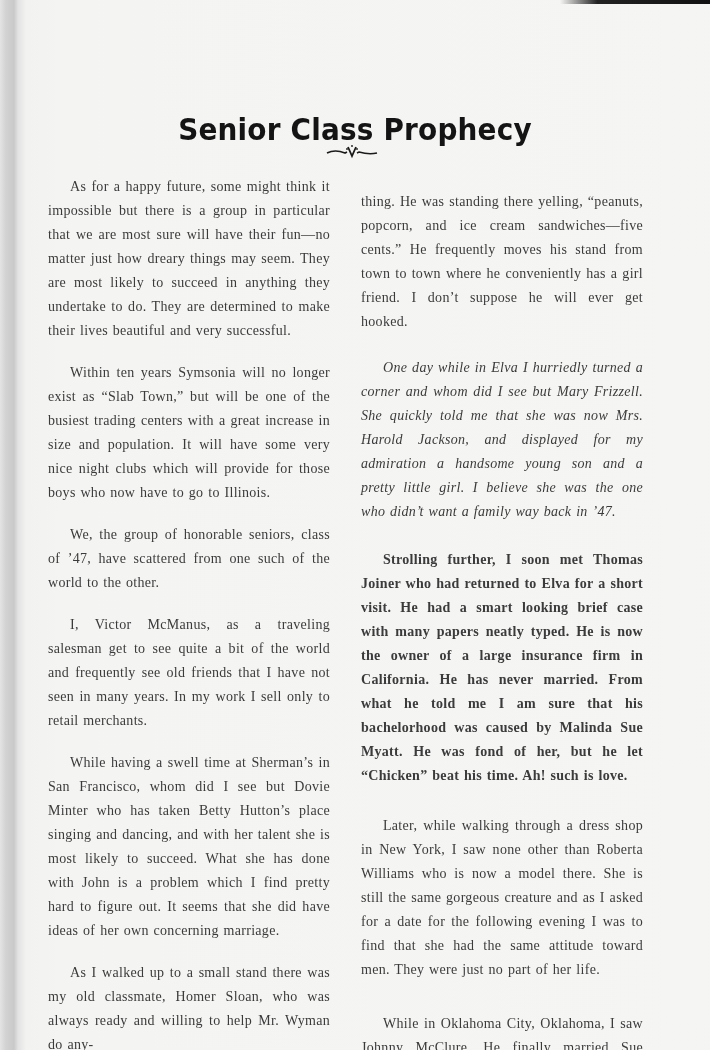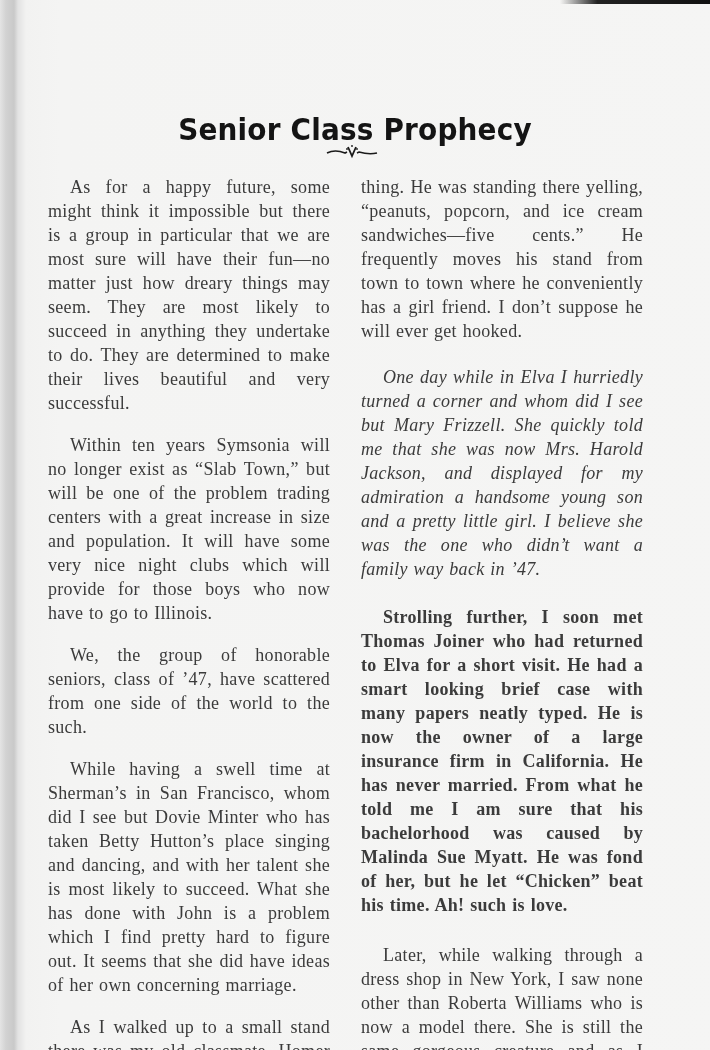--- a/index.html
+++ b/index.html
@@ -49,32 +49,32 @@
     }
     .column {
       position: absolute;
       top: 175px;
       width: 282px;
     }
     .col-left { left: 48px; }
     .col-right { left: 361px; }
     .column p {
       margin: 0 0 18px 0;
-      font-size: 18px;
+      font-size: 14px;
       line-height: 24px;
       text-align: justify;
       text-indent: 22px;
       letter-spacing: 0.3px;
       word-spacing: 1px;
       color: #3b3b3b;
     }
     .column p.cont {
       text-indent: 0;
     }
-    .col-right p { margin-bottom: 22px; }
+    .col-right p { margin-bottom: 22px; margin-top: 15px; }
     .col-right p.p-elva { margin-bottom: 24px; font-style: italic; }
     .col-right p.p-joiner { margin-bottom: 26px; font-weight: bold; }
     .col-right p.p-later { margin-bottom: 30px; }
   </style>
 </head>
 <body>
 
 <div class="page">
   <div class="top-edge"></div>
 
@@ -84,22 +84,23 @@
     <path d="M2 10 Q10 6 20 10 L22 9" stroke="#1a1a1a" stroke-width="1.6" fill="none"></path>
     <path d="M52 10 Q44 12 34 9 L32 10" stroke="#1a1a1a" stroke-width="1.6" fill="none"></path>
     <path d="M23 4 L27 13 L31 4" stroke="#1a1a1a" stroke-width="1.8" fill="none"></path>
     <circle cx="22" cy="6" r="0.9" fill="#1a1a1a"></circle>
     <circle cx="32" cy="6" r="0.9" fill="#1a1a1a"></circle>
     <circle cx="27" cy="3" r="0.9" fill="#1a1a1a"></circle>
   </svg>
 
   <div class="column col-left">
     <p>As for a happy future, some might think it impossible but there is a group in particular that we are most sure will have their fun—no matter just how dreary things may seem. They are most likely to succeed in anything they undertake to do. They are determined to make their lives beautiful and very successful.</p>
-    <p>Within ten years Symsonia will no longer exist as “Slab Town,” but will be one of the problem trading centers with a great increase in size and population. It will have some very nice night clubs which will provide for those boys who now have to go to Illinois.</p>
-    <p>We, the group of honorable seniors, class of ’47, have scattered from one side of the world to the such.</p>
+    <p>Within ten years Symsonia will no longer exist as “Slab Town,” but will be one of the busiest trading centers with a great increase in size and population. It will have some very nice night clubs which will provide for those boys who now have to go to Illinois.</p>
+    <p>We, the group of honorable seniors, class of ’47, have scattered from one such of the world to the other.</p>
+    <p>I, Victor McManus, as a traveling salesman get to see quite a bit of the world and frequently see old friends that I have not seen in many years. In my work I sell only to retail merchants.</p>
     <p>While having a swell time at Sherman’s in San Francisco, whom did I see but Dovie Minter who has taken Betty Hutton’s place singing and dancing, and with her talent she is most likely to succeed. What she has done with John is a problem which I find pretty hard to figure out. It seems that she did have ideas of her own concerning marriage.</p>
     <p>As I walked up to a small stand there was my old classmate, Homer Sloan, who was always ready and willing to help Mr. Wyman do any-</p>
   </div>
 
   <div class="column col-right">
     <p class="cont">thing. He was standing there yelling, “peanuts, popcorn, and ice cream sandwiches—five cents.” He frequently moves his stand from town to town where he conveniently has a girl friend. I don’t suppose he will ever get hooked.</p>
     <p class="p-elva">One day while in Elva I hurriedly turned a corner and whom did I see but Mary Frizzell. She quickly told me that she was now Mrs. Harold Jackson, and displayed for my admiration a handsome young son and a pretty little girl. I believe she was the one who didn’t want a family way back in ’47.</p>
     <p class="p-joiner">Strolling further, I soon met Thomas Joiner who had returned to Elva for a short visit. He had a smart looking brief case with many papers neatly typed. He is now the owner of a large insurance firm in California. He has never married. From what he told me I am sure that his bachelorhood was caused by Malinda Sue Myatt. He was fond of her, but he let “Chicken” beat his time. Ah! such is love.</p>
     <p class="p-later">Later, while walking through a dress shop in New York, I saw none other than Roberta Williams who is now a model there. She is still the same gorgeous creature and as I asked for a date for the following evening I was to find that she had the same attitude toward men. They were just no part of her life.</p>
     <p>While in Oklahoma City, Oklahoma, I saw Johnny McClure. He finally married Sue Victor</p>

